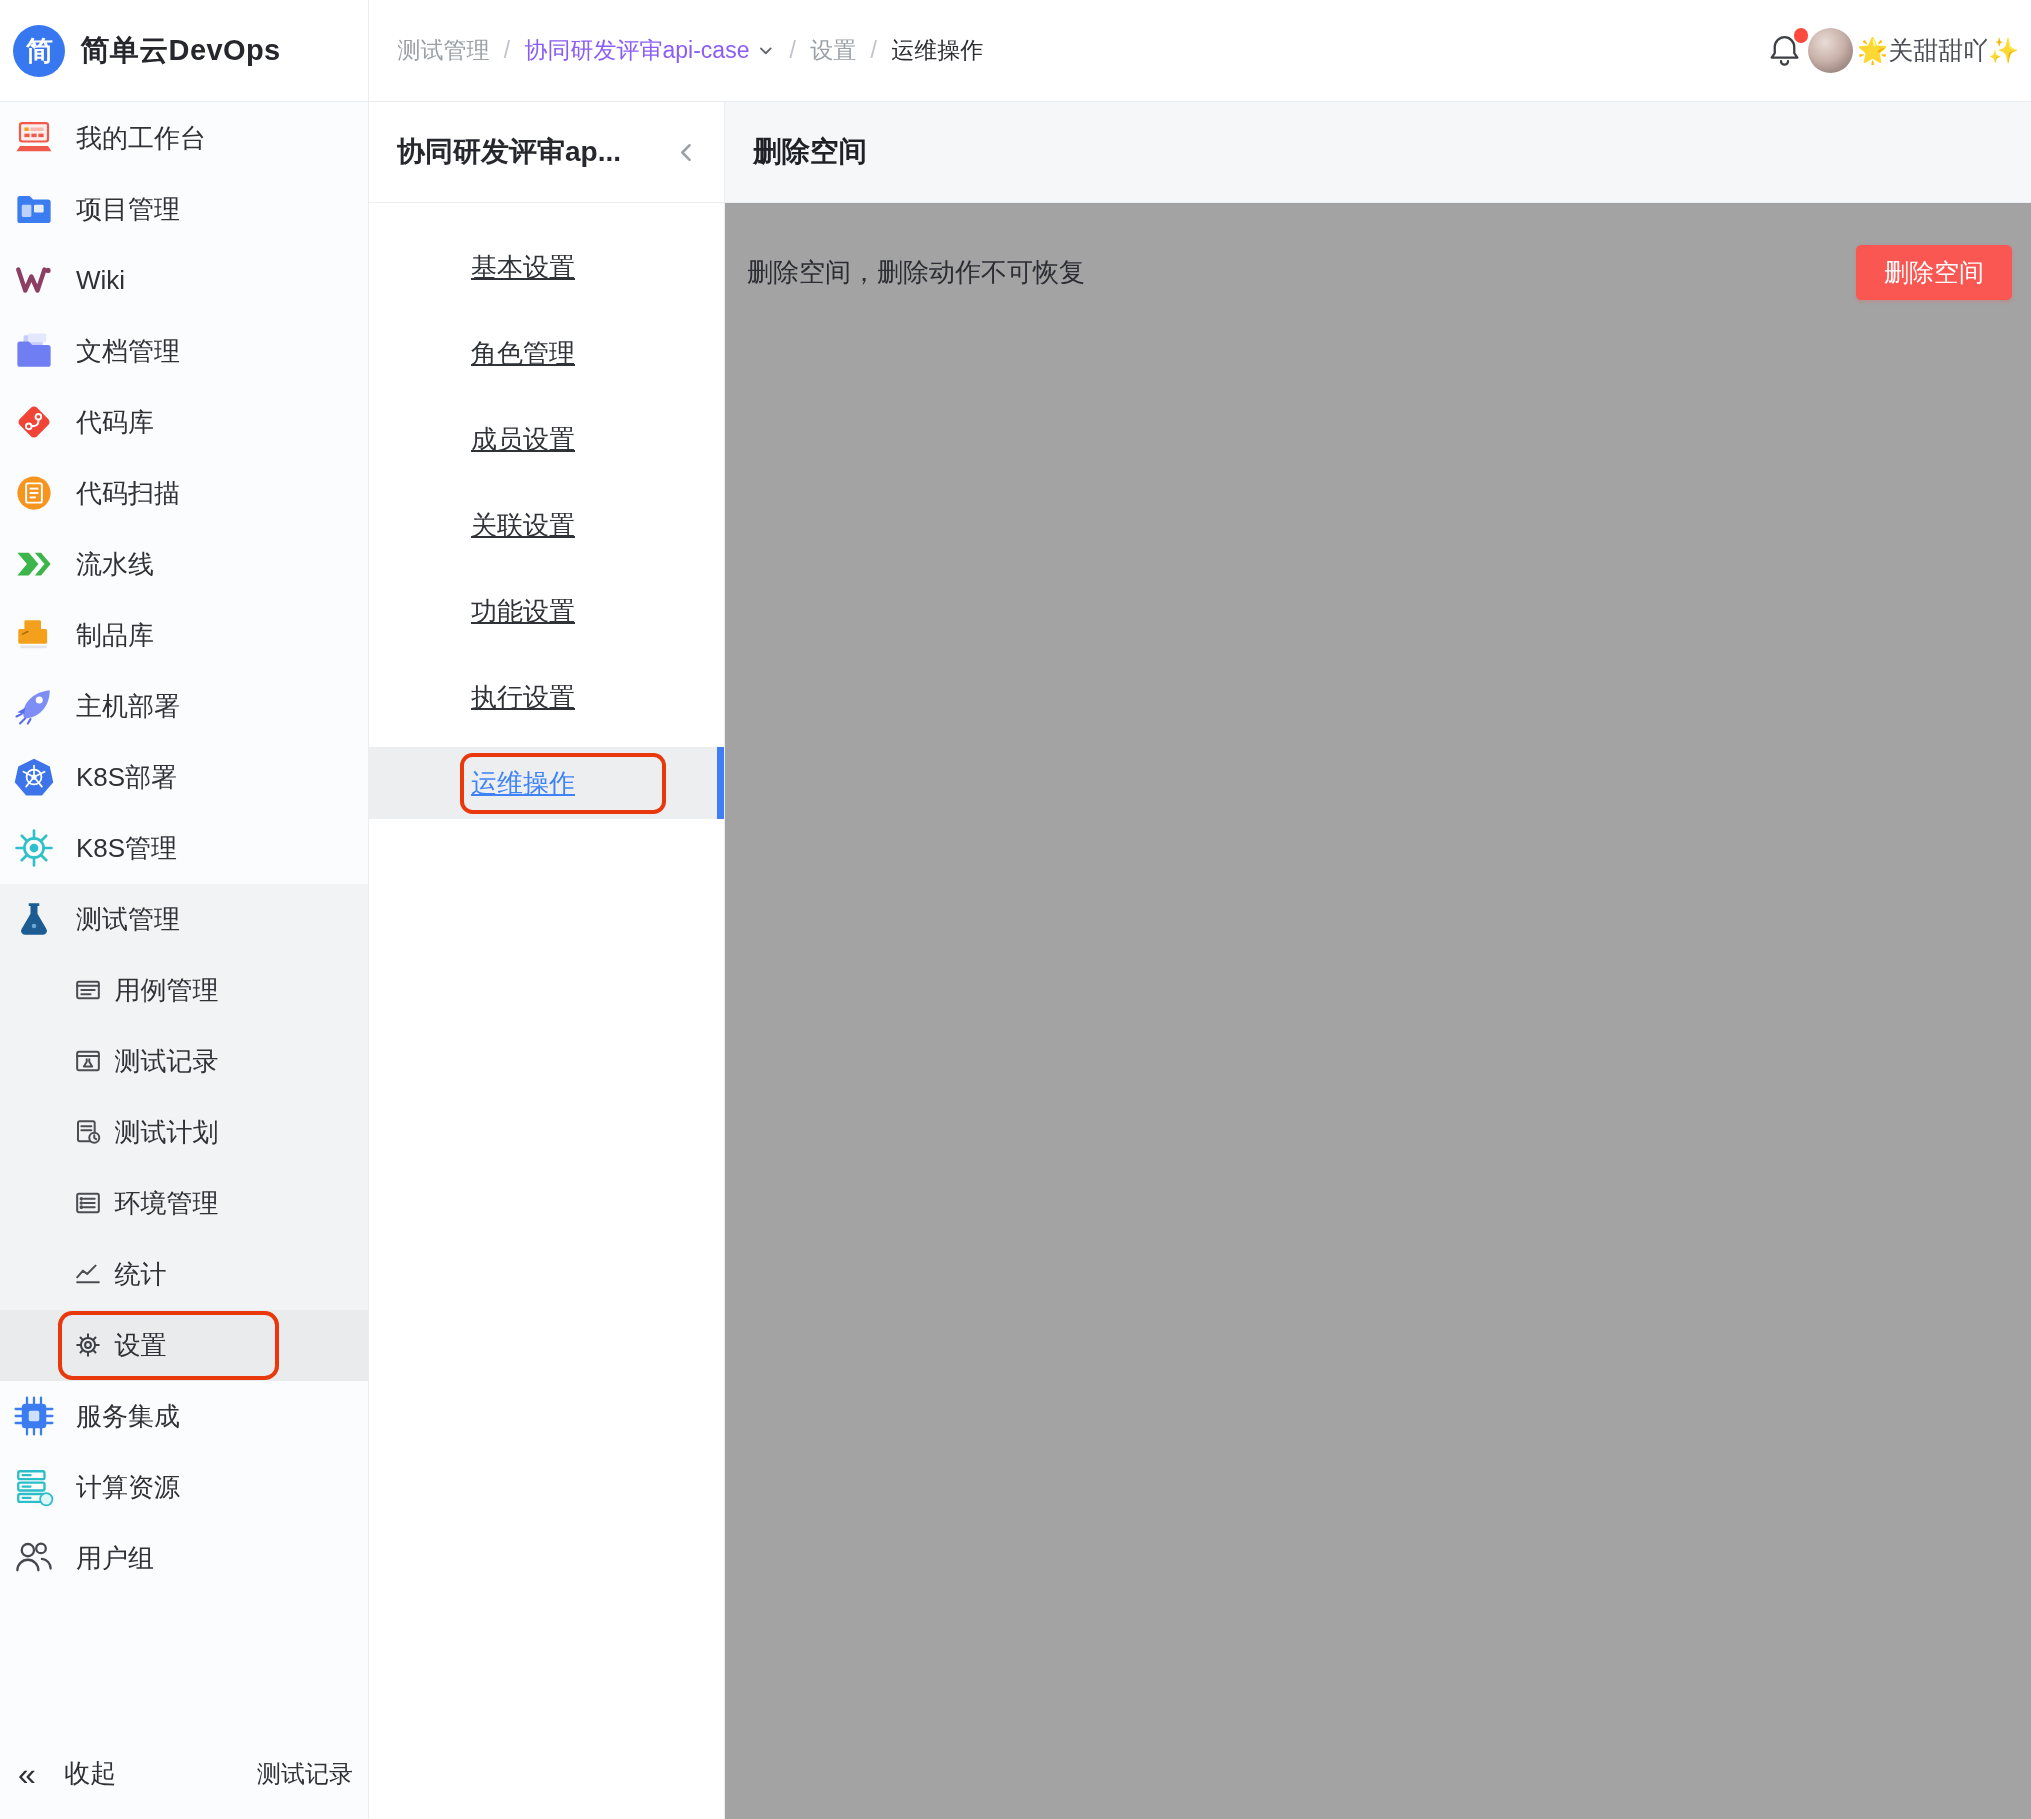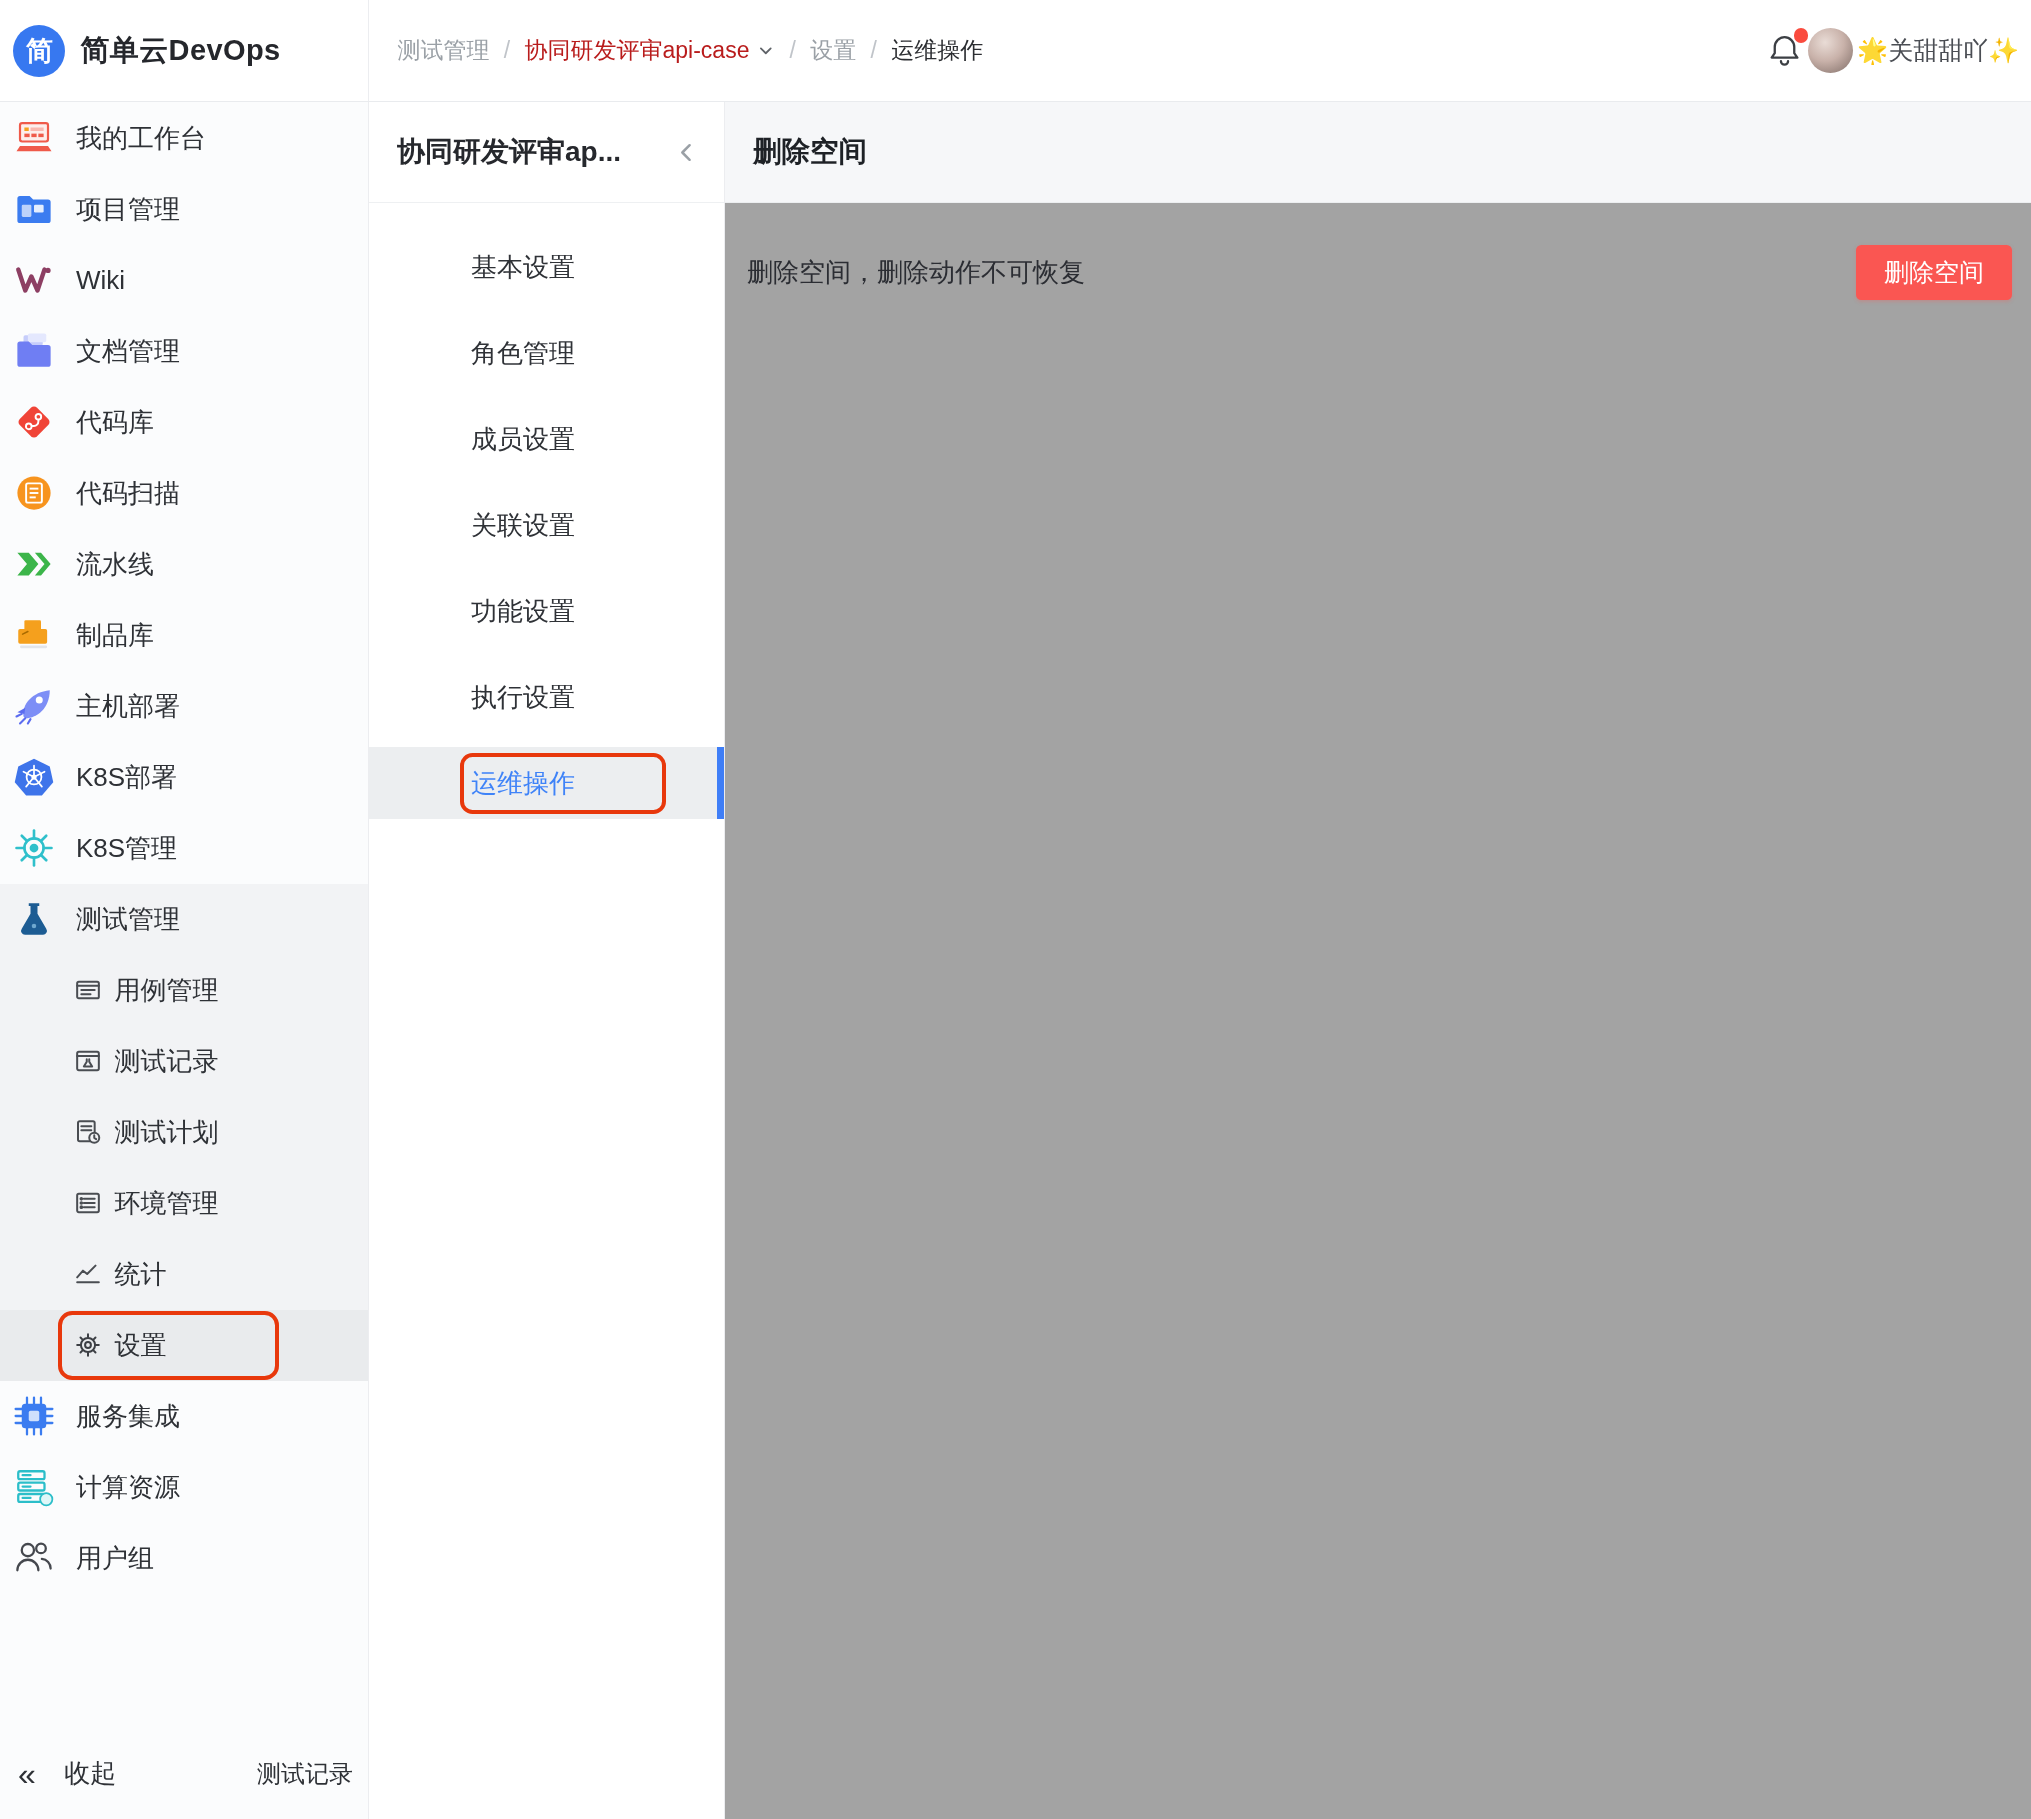--- a/index.html
+++ b/index.html
@@ -8,21 +8,21 @@
        font-family:"Liberation Sans","DejaVu Sans",sans-serif;color:#2e3136;}
 
   
   .topbar{height:102px;display:flex;align-items:center;border-bottom:0.9px solid #e9ebee;background:#fff;}
   .logo-area{flex:0 0 369px;height:100%;display:flex;align-items:center;padding-left:13.4px;gap:15px;border-right:0.9px solid #ecedf0;}
   .logo{width:52px;height:52px;border-radius:50%;background:#3778f0;color:#fff;display:flex;align-items:center;justify-content:center;font-size:27px;font-weight:700;}
   .app-title{font-size:29px;font-weight:600;color:#25272c;letter-spacing:0.4px;}
   .breadcrumb{flex:1;display:flex;align-items:center;gap:14.3px;padding-left:28.5px;font-size:23px;color:#9aa0a6;white-space:nowrap;}
   .bc.dark{color:#2b2d31;}
   .bc-sep{color:#c0c4c9;}
-  .bc-group{display:flex;align-items:center;gap:6.2px;color:#b91c1c;}
+  .bc-group{display:flex;align-items:center;gap:6.2px;color:#8b5cf6;}
   .topbar-right{display:flex;align-items:center;gap:4px;padding-right:12.5px;}
   .bell-wrap{position:relative;width:39px;height:39px;cursor:pointer;}
   .bell-dot{position:absolute;top:-2.7px;right:-3.6px;width:14.3px;height:14.3px;border-radius:50%;background:#fa4b3e;}
   .avatar{width:45px;height:45px;border-radius:50%;
           background:radial-gradient(circle at 38% 32%, #e9dcd6 0%, #c9b2aa 45%, #7c6a64 100%);}
   .username{font-size:25px;color:#4b4e54;font-weight:500;}
 
   
   .body{display:flex;height:1717px;}
 
@@ -41,21 +41,21 @@
   .dbl-chev{font-size:32px;line-height:1;color:#2e3136;}
   .menu-settings{margin-left:auto;font-size:24px;color:#2e3136;cursor:pointer;}
 
   
   .secondary{flex:0 0 356px;background:#fff;border-right:0.9px solid #ecedf0;display:flex;flex-direction:column;}
   .sec-header{height:101px;border-bottom:0.9px solid #eef0f2;display:flex;align-items:center;padding:0 25px 0 28px;}
   .sec-title{font-size:28px;font-weight:600;color:#26282d;}
   .sec-collapse{margin-left:auto;cursor:pointer;display:flex;align-items:center;}
   .sec-nav{padding-top:21.4px;display:flex;flex-direction:column;}
   .secrow{position:relative;height:86px;display:flex;align-items:center;padding-left:102px;font-size:26px;color:#2f3237;cursor:pointer;}
-  .secrow .lbl{position:relative;z-index:1;}
+  .secrow .lbl{position:relative;z-index:1;text-decoration:underline;}
   .secrow.active{color:#3f83f8;}
   .secrow.active .row-bg{position:absolute;left:0;right:0;top:7.1px;bottom:7.1px;background:#eceef0;}
   .secrow.active .blue-bar{position:absolute;right:0;top:7.1px;bottom:7.1px;width:7.1px;background:#3f7ef7;z-index:1;}
   .annotation-ops{position:absolute;left:91px;top:12.5px;width:206px;height:61px;border:4.5px solid #e8380c;border-radius:12.5px;pointer-events:none;z-index:2;}
 
   
   .main{flex:1;display:flex;flex-direction:column;background:#a3a3a3;}
   .main-header{height:101px;background:#f6f7f9;border-bottom:0.9px solid #eceef0;display:flex;align-items:center;padding-left:28px;}
   .main-title{font-size:28.5px;font-weight:700;color:#1e2126;margin:0;}
   .main-content{display:flex;align-items:center;justify-content:space-between;padding:42px 20px 0 22px;}

